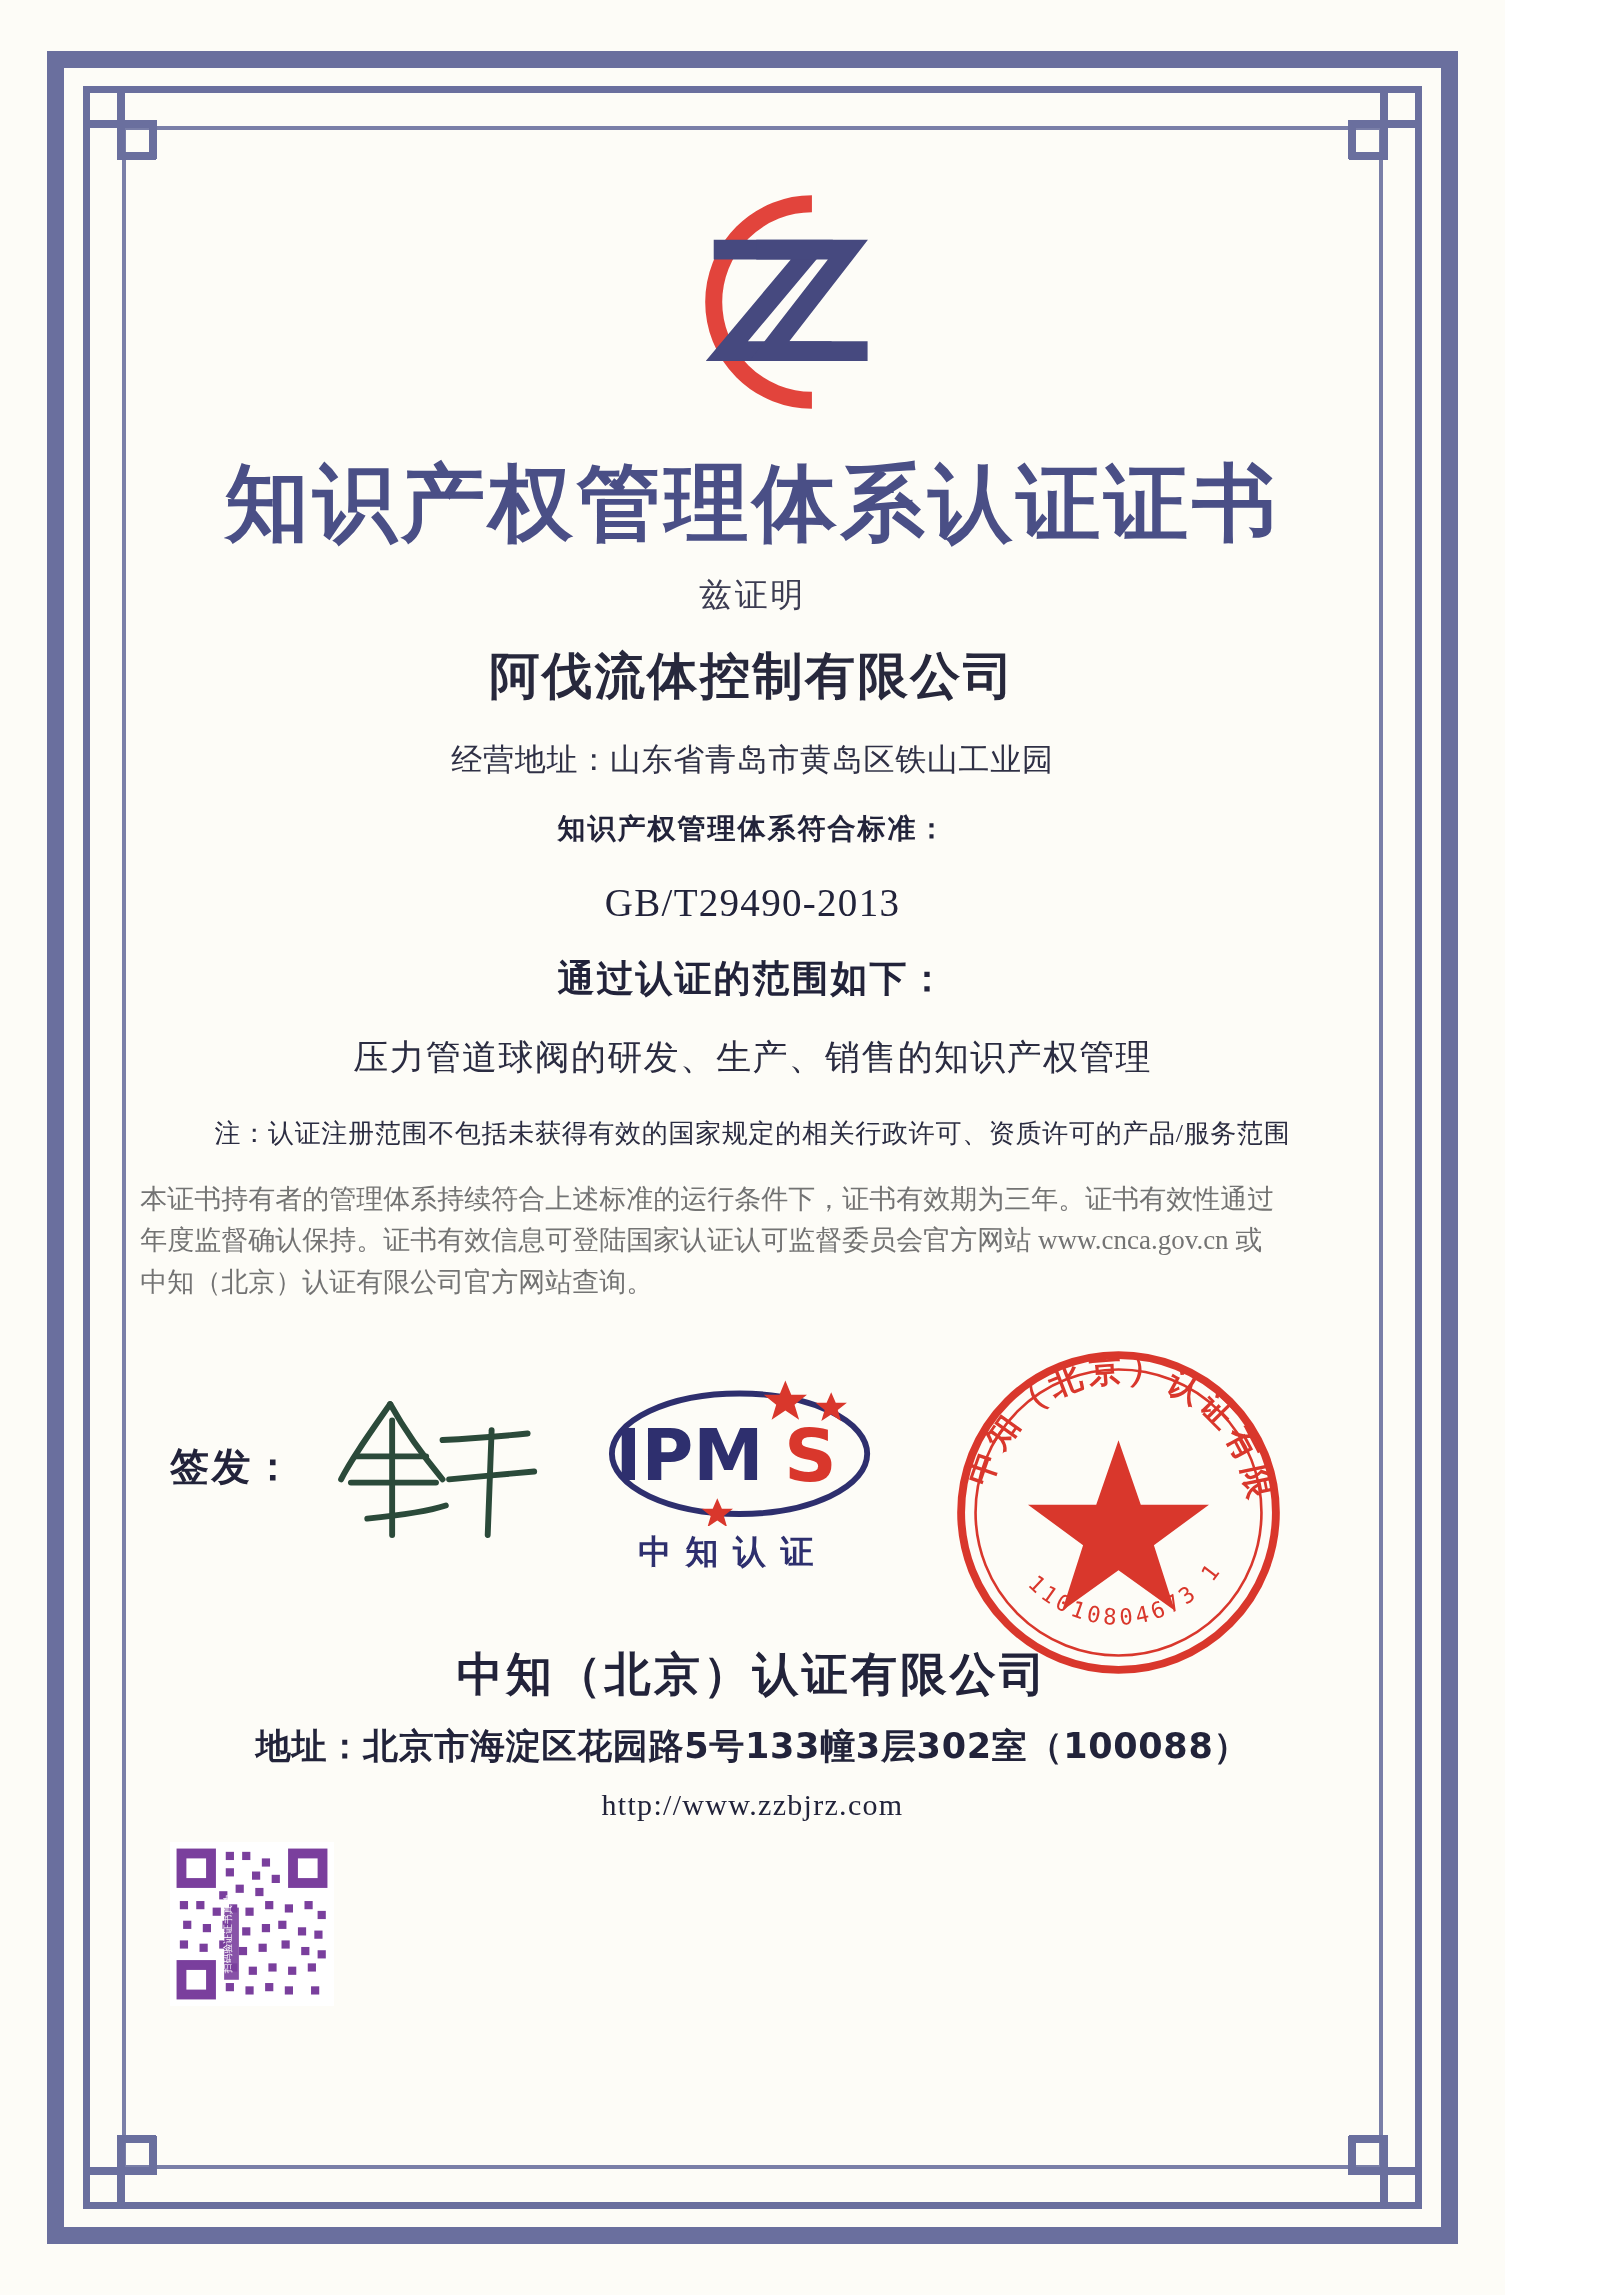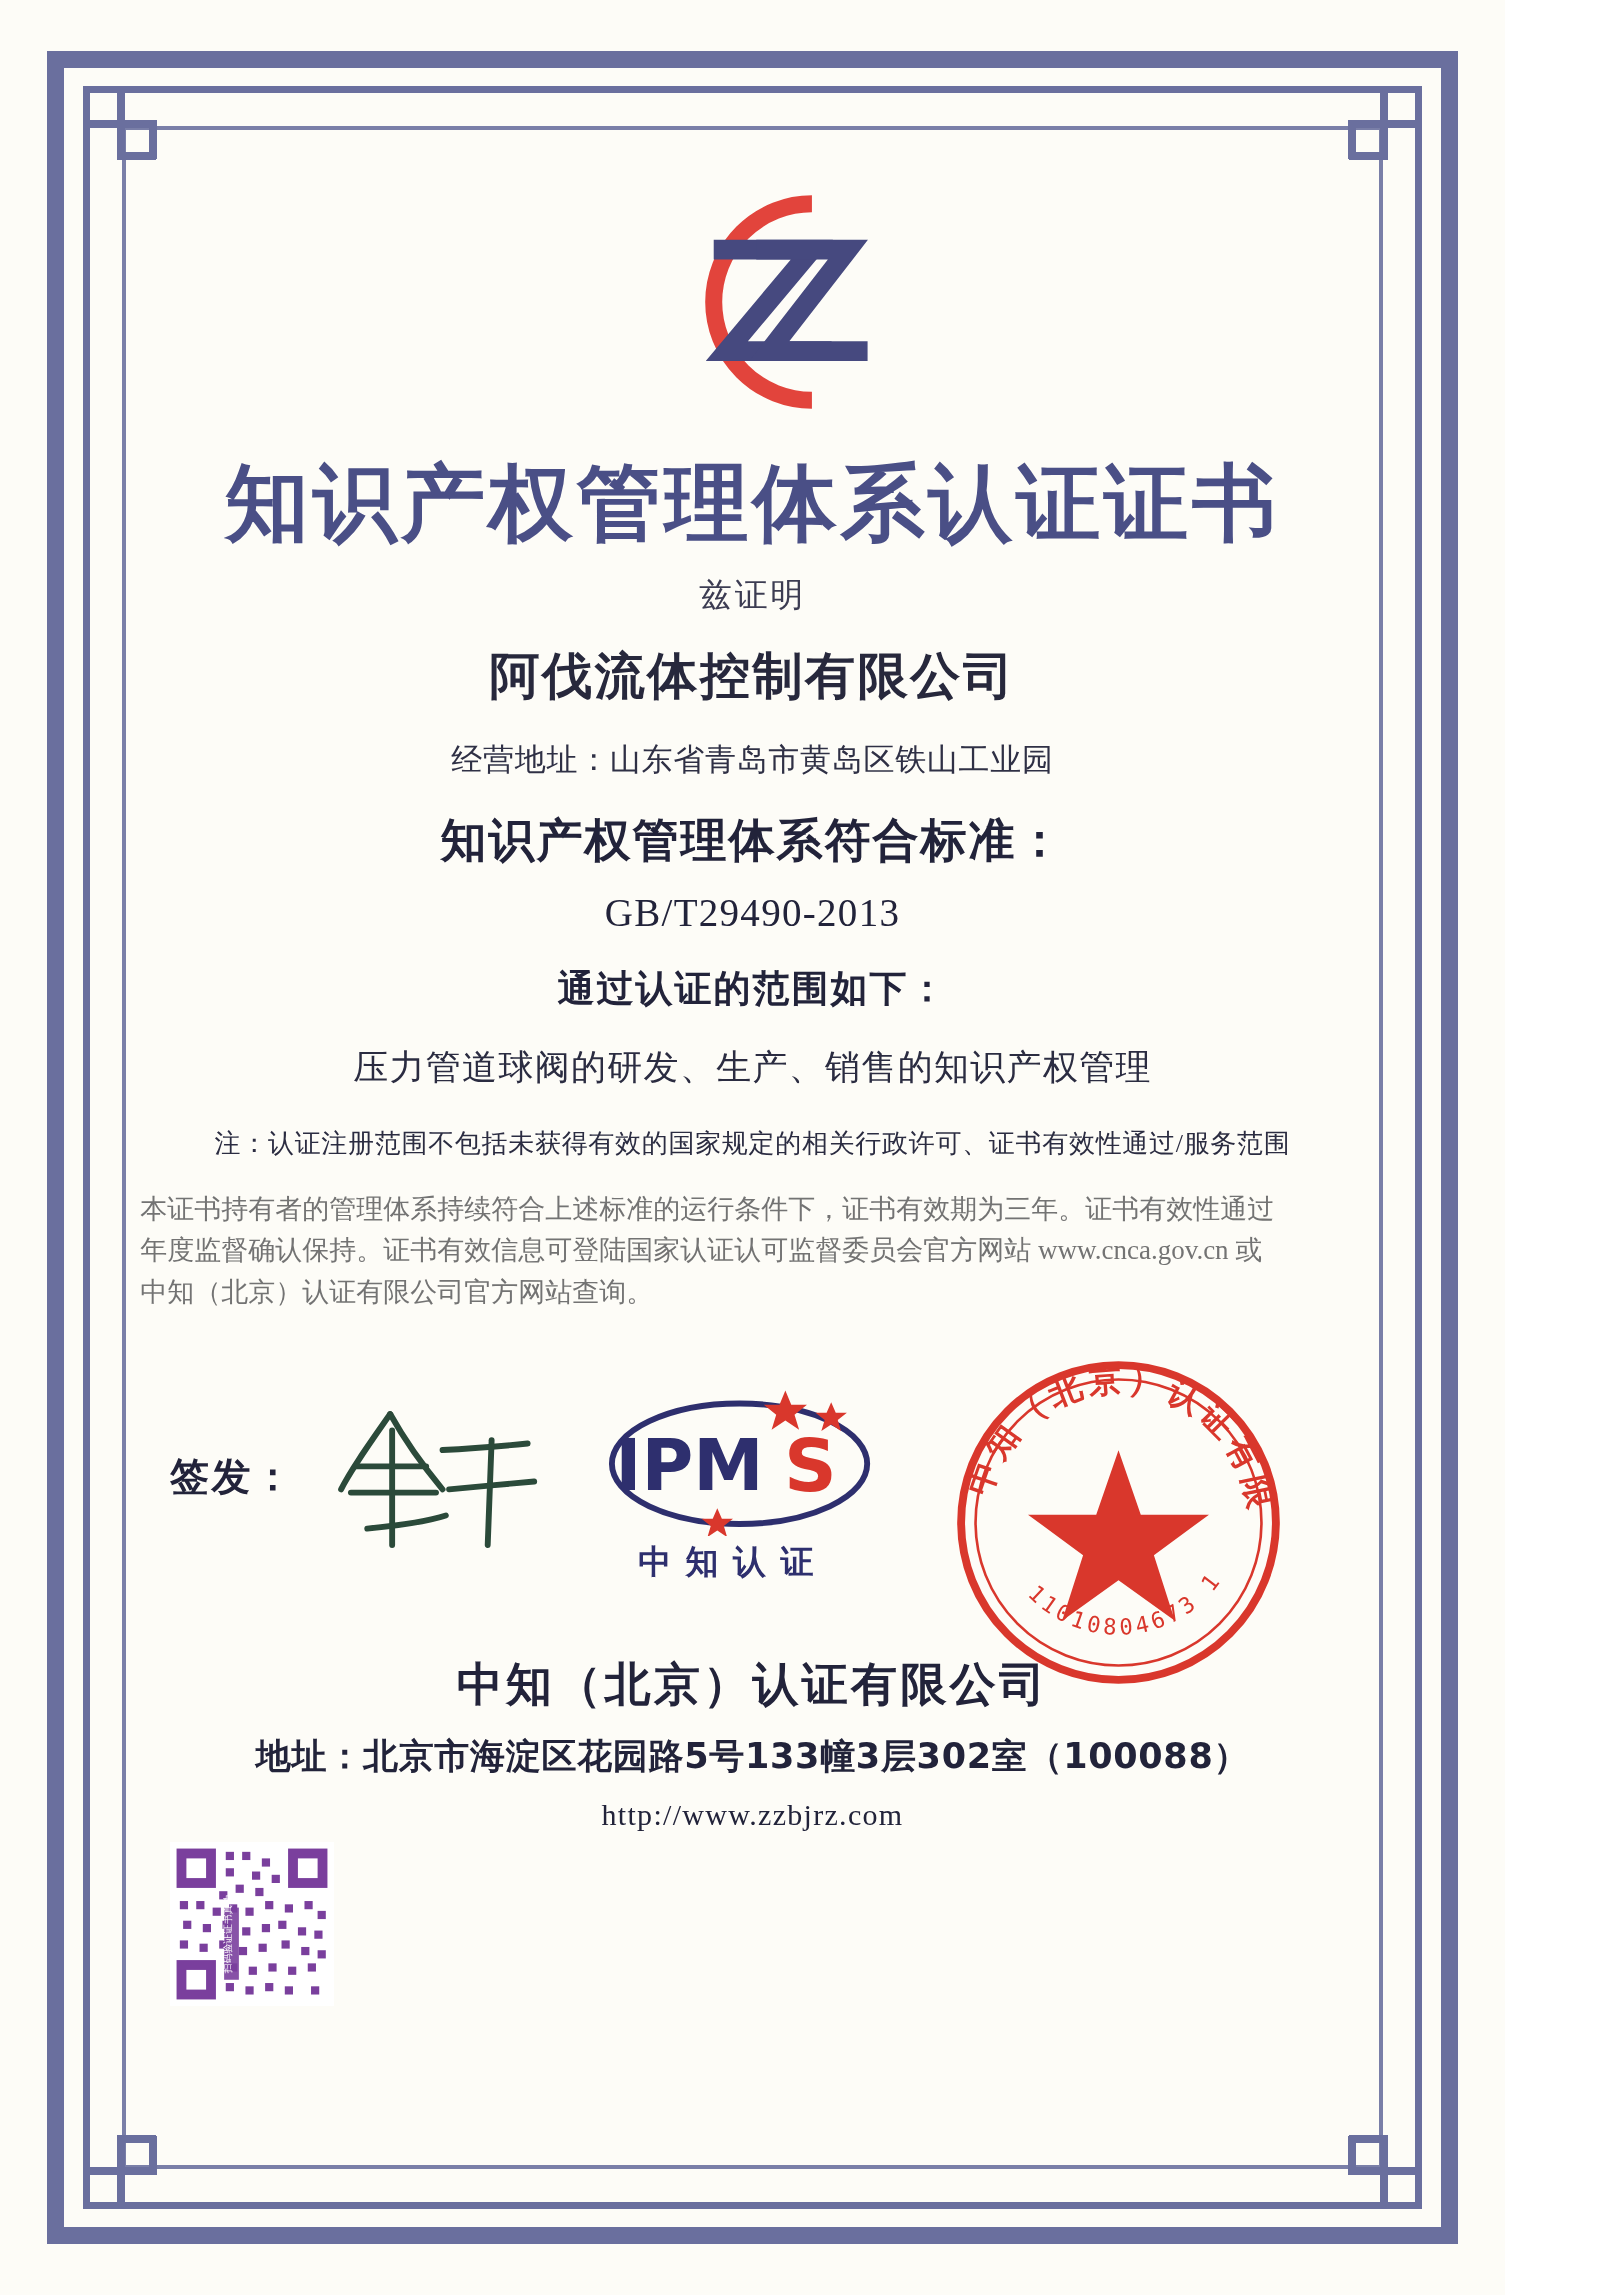--- a/index.html
+++ b/index.html
@@ -119,25 +119,25 @@
   }
   .addr-line {
     font-size: 31px;
     color: #2f3045;
     letter-spacing: 0.7px;
     margin-bottom: 17px;
   }
   .standard-head {
     font-family: "DejaVu Sans", sans-serif;
     font-weight: bold;
-    font-size: 46px;
+    font-size: 28px;
     letter-spacing: 2px;
     color: #22233a;
     margin-top: 29px;
-    margin-bottom: 18px;
+    margin-bottom: 32px;
   }
   .standard-code {
     font-size: 39px;
     letter-spacing: 1.3px;
     color: #22233a;
     margin-bottom: 29px;
   }
   .scope-head {
     font-family: "DejaVu Sans", sans-serif;
     font-weight: bold;
@@ -310,21 +310,21 @@
     <div class="company">阿伐流体控制有限公司</div>
 
     <div class="addr-line">经营地址：山东省青岛市黄岛区铁山工业园</div>
 
     <div class="standard-head">知识产权管理体系符合标准：</div>
     <div class="standard-code">GB/T29490-2013</div>
 
     <div class="scope-head">通过认证的范围如下：</div>
     <div class="scope-text">压力管道球阀的研发、生产、销售的知识产权管理</div>
 
-    <div class="note">注：认证注册范围不包括未获得有效的国家规定的相关行政许可、证书有效性通过/服务范围</div>
+    <div class="note">注：认证注册范围不包括未获得有效的国家规定的相关行政许可、资质许可的产品/服务范围</div>
 
 
     <div class="legal">
       <div>本证书持有者的管理体系持续符合上述标准的运行条件下，证书有效期为三年。证书有效性通过</div>
       <div>年度监督确认保持。证书有效信息可登陆国家认证认可监督委员会官方网站 www.cnca.gov.cn 或</div>
       <div>中知（北京）认证有限公司官方网站查询。</div>
     </div>
 
     <div class="sig-row">
 

